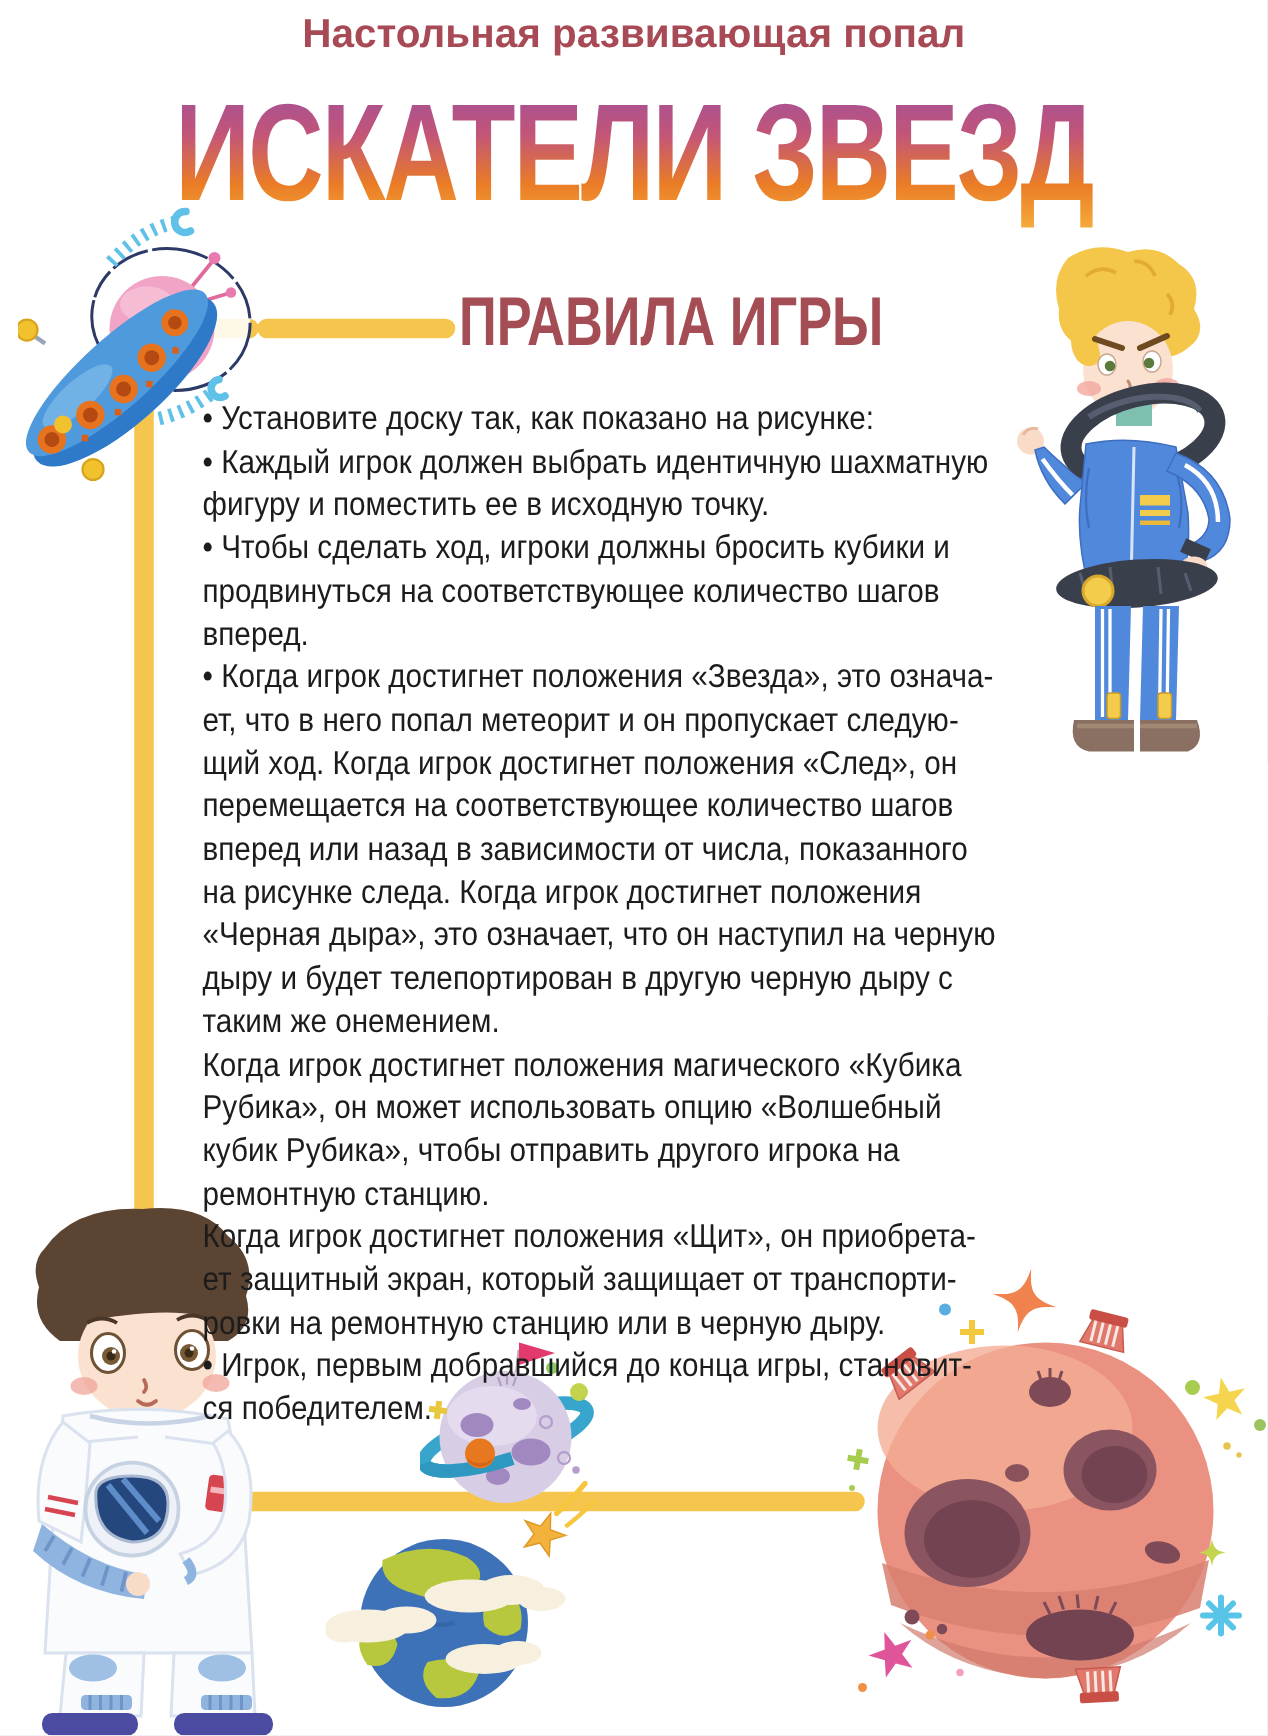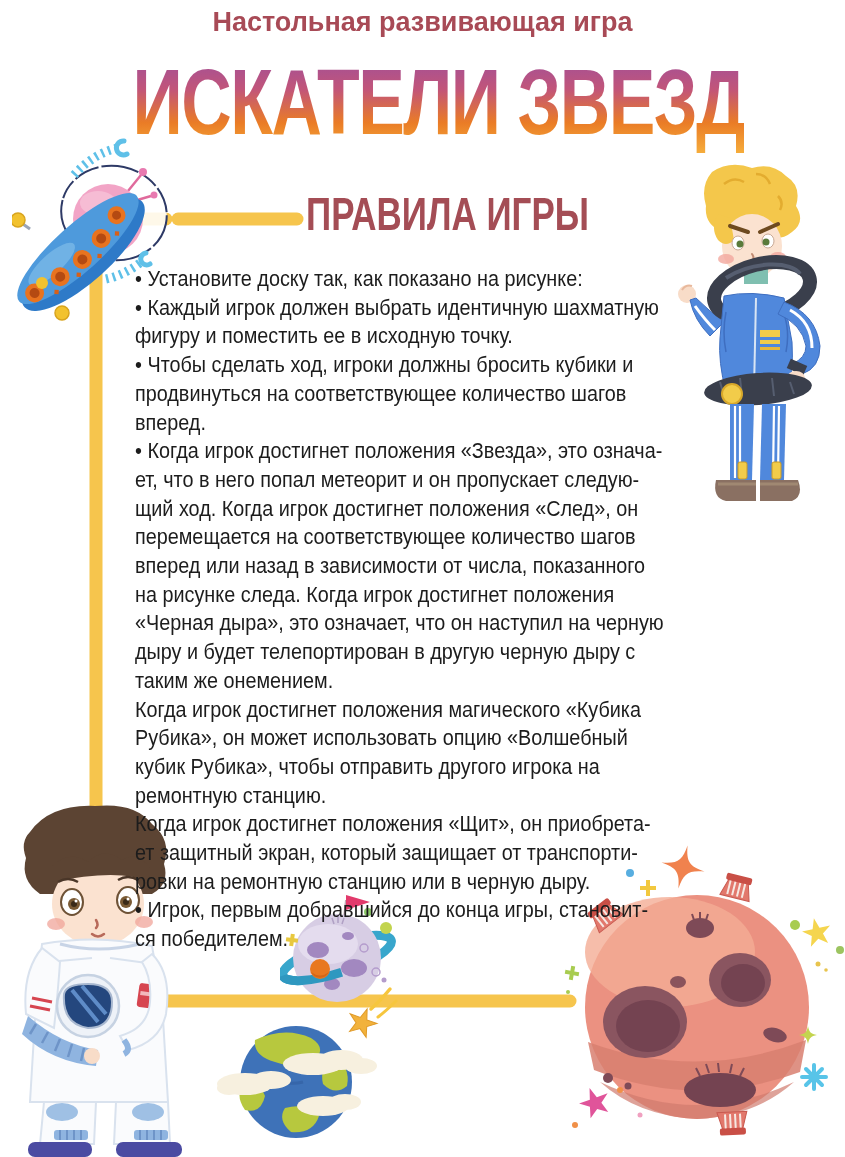--- a/index.html
+++ b/index.html
@@ -11,22 +11,22 @@
   .page{
     position:relative; width:845px; height:1157px; margin:0 auto;
     background:var(--background); overflow:hidden;
     font-family:"Liberation Sans", sans-serif;
   }
   .subtitle{
     position:absolute; left:0; right:0; top:5px; text-align:center; z-index:3;
     font-size:27px; font-weight:bold; color:var(--subtitle_red); line-height:34px;
   }
   .game-title{
-    position:absolute; left:0; right:0; top:50px; text-align:left; z-index:3;
-    font-size:92px; line-height:104px; font-weight:bold; white-space:nowrap;margin-left:36px;
+    position:absolute; left:0; right:0; top:50px; text-align:center; z-index:3;
+    font-size:92px; line-height:104px; font-weight:bold; white-space:nowrap;
   }
   .game-title .grad{
     display:inline-block; transform:scaleX(0.76); transform-origin:center;
     letter-spacing:-2px;
     background:linear-gradient(180deg,var(--title_top) 0%,var(--title_mid1) 38%,var(--title_mid2) 70%,var(--title_bottom) 100%);
     -webkit-background-clip:text; background-clip:text;
     color:#EA7C26; -webkit-text-fill-color:transparent;
   }
   .rules-heading{
     position:absolute; left:306px; top:190px; z-index:3;
@@ -44,21 +44,21 @@
 </head>
 <body>
 
 <div class="page">
 
   <svg class="frame-svg" width="845" height="1157" viewBox="0 0 845 1157">
     <path d="M297 219 L178 219" style="stroke:var(--frame_yellow)" stroke-width="13" stroke-linecap="round" fill="none"></path>
     <path d="M166 219 L112 219 Q96 219 96 234 L96 985 Q96 1001 112 1001 L570 1001" style="stroke:var(--frame_yellow)" stroke-width="13" stroke-linecap="round" fill="none"></path>
   </svg>
 
-  <div class="subtitle">Настольная развивающая игра</div>
+  <div class="subtitle">Настольная развивающая попал</div>
   <div class="game-title"><span class="grad">ИСКАТЕЛИ ЗВЕЗД</span></div>
   <div class="rules-heading">ПРАВИЛА ИГРЫ</div>
 
   <div class="rules-text">• Установите доску так, как показано на рисунке:
 • Каждый игрок должен выбрать идентичную шахматную
 фигуру и поместить ее в исходную точку.
 • Чтобы сделать ход, игроки должны бросить кубики и
 продвинуться на соответствующее количество шагов
 вперед.
 • Когда игрок достигнет положения «Звезда», это означа-

